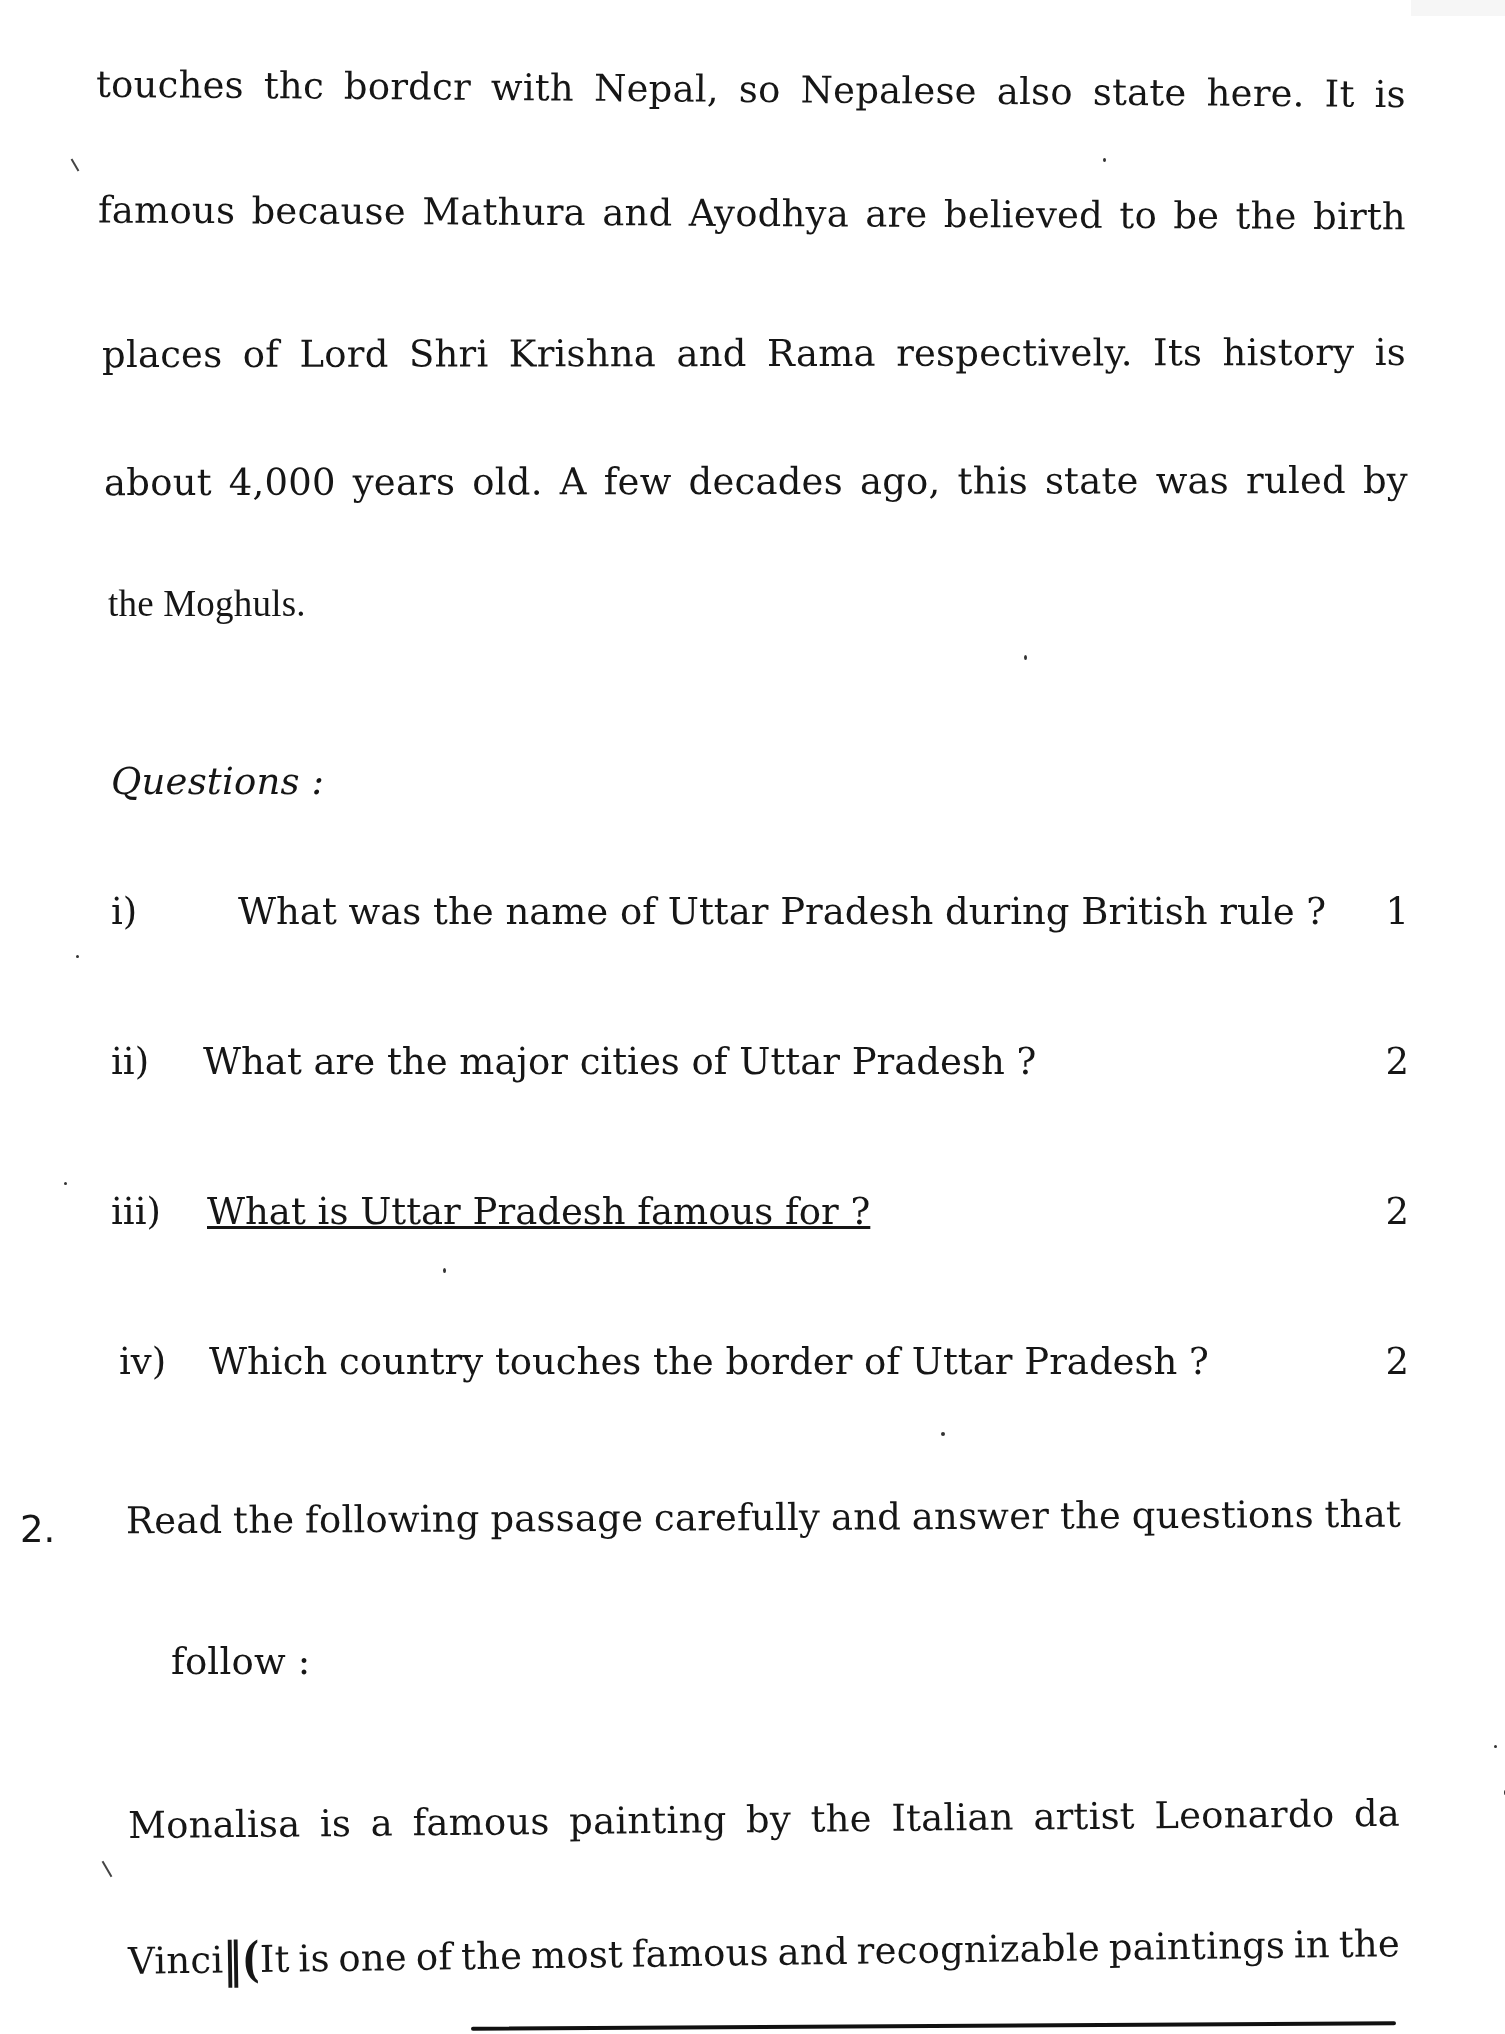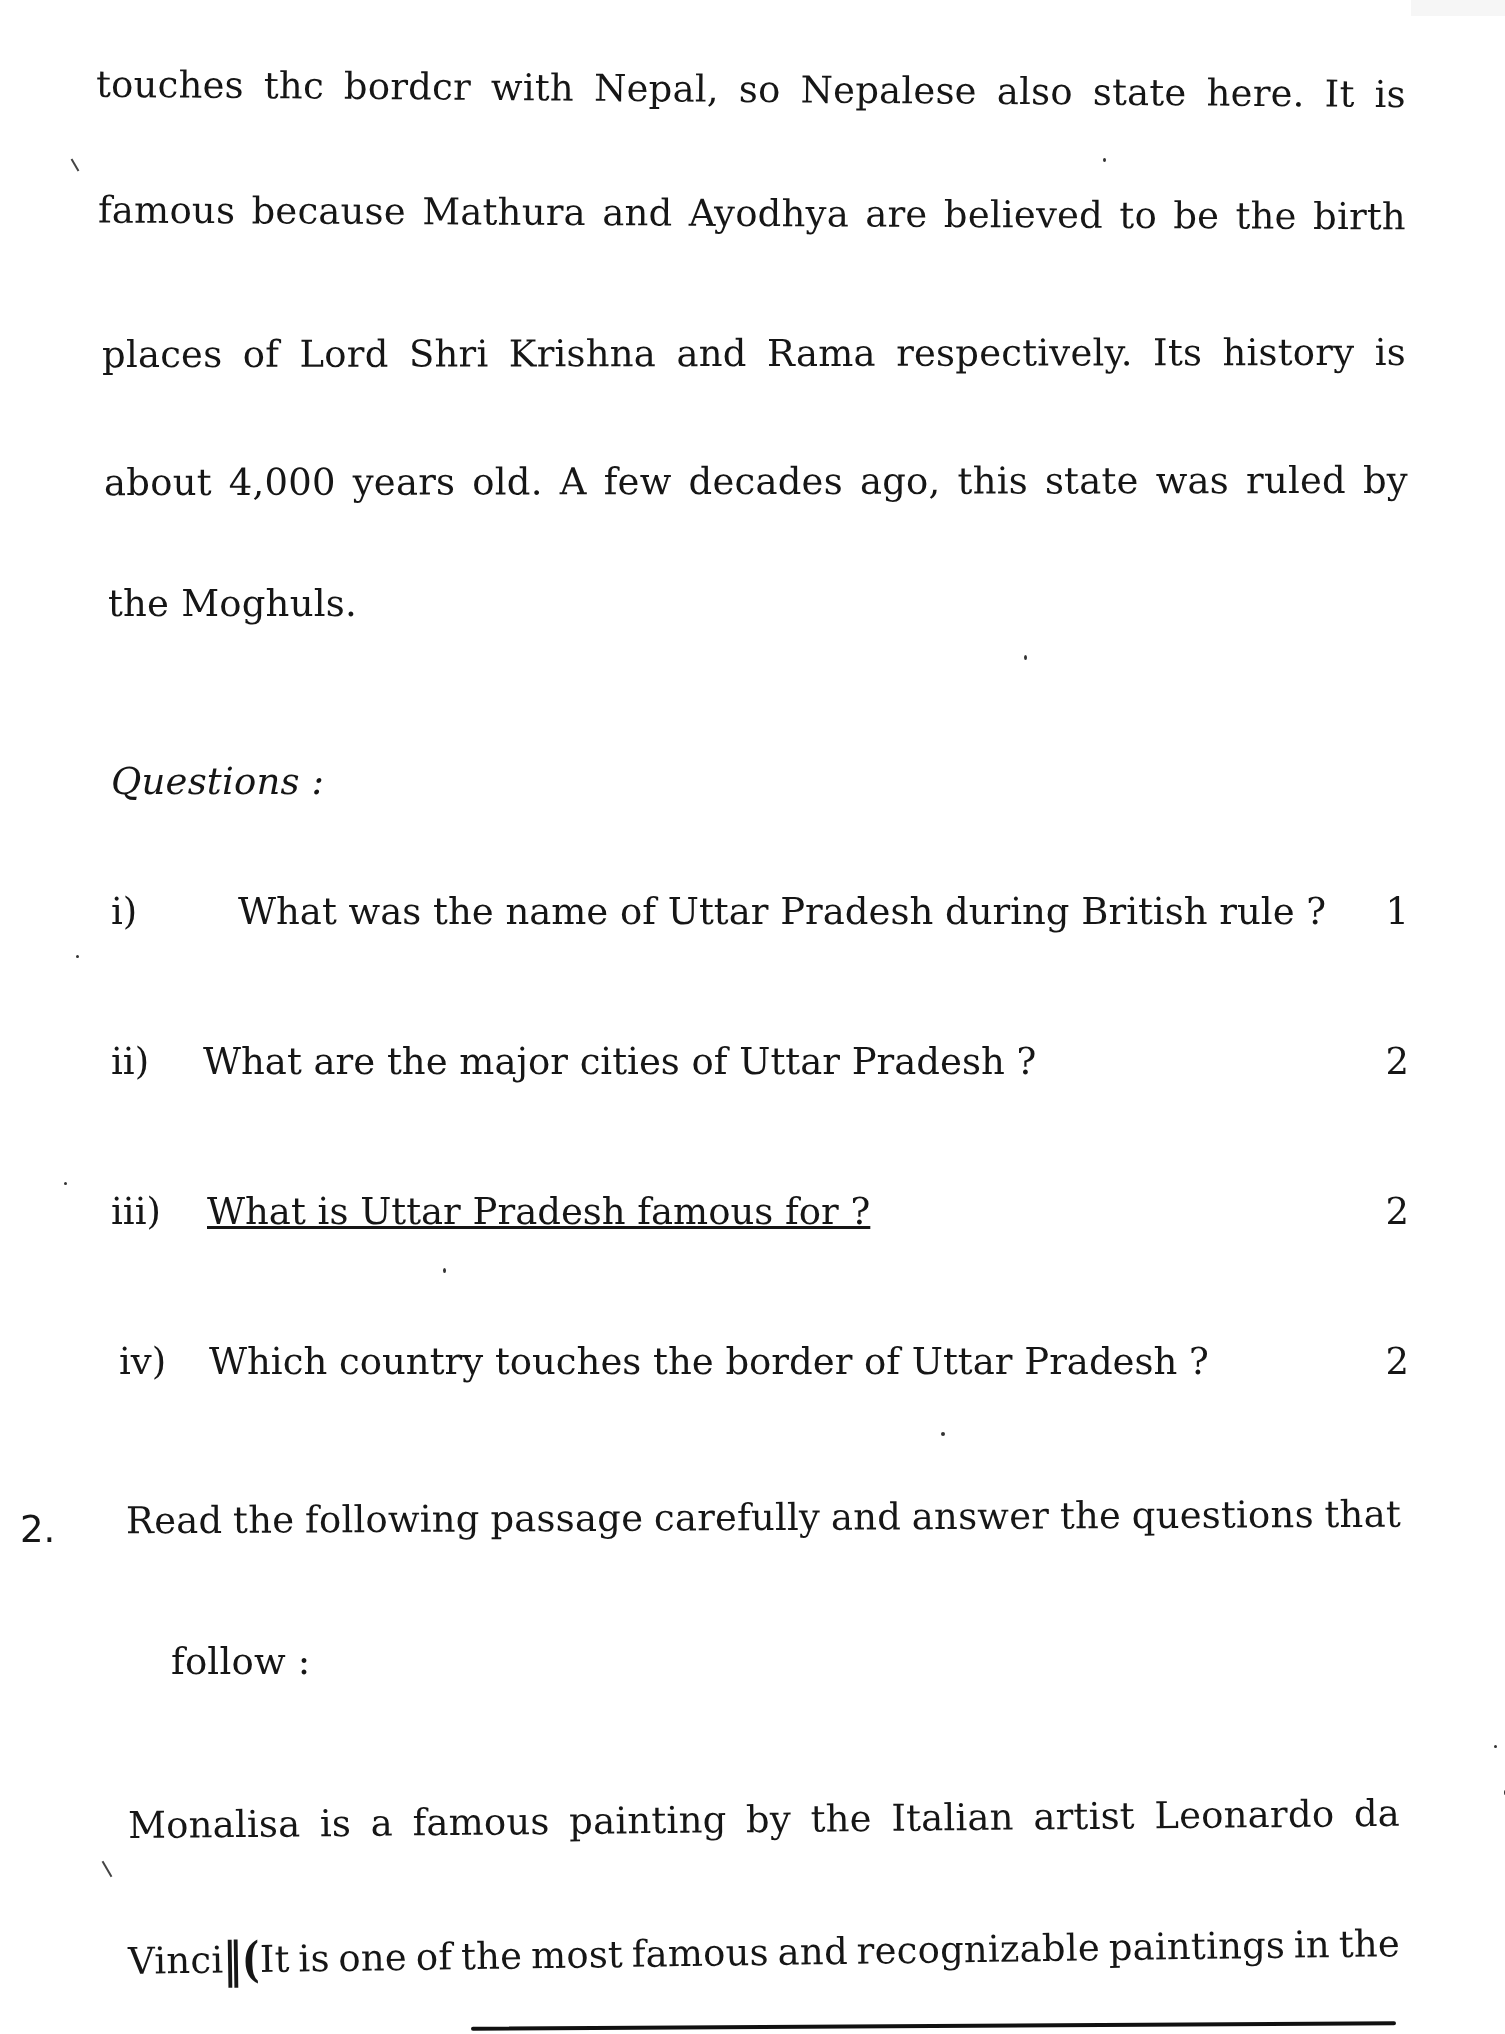--- a/index.html
+++ b/index.html
@@ -159,21 +159,21 @@
       <span>few</span>
       <span>decades</span>
       <span>ago,</span>
       <span>this</span>
       <span>state</span>
       <span>was</span>
       <span>ruled</span>
       <span>by</span>
     </div>
 
-  <div class="line" style="left:92px; top:582px;">the Moghuls.</div>
+  <div class="line" style="left:92px; top:582px;font-family:Liberation Serif, serif;">the Moghuls.</div>
 
   <div class="line italic" style="left:95px; top:738px;">Questions :</div>
 
   <div class="q-row" style="top:890px;">
     <span class="q-num">i)</span>
     <span class="q-text" style="left:88px;margin-left:39px;">What was the name of Uttar Pradesh during British rule ?</span>
     <span class="q-marks" style="right:-8px;">1</span>
   </div>
 
   <div class="q-row" style="top:1040px;">

